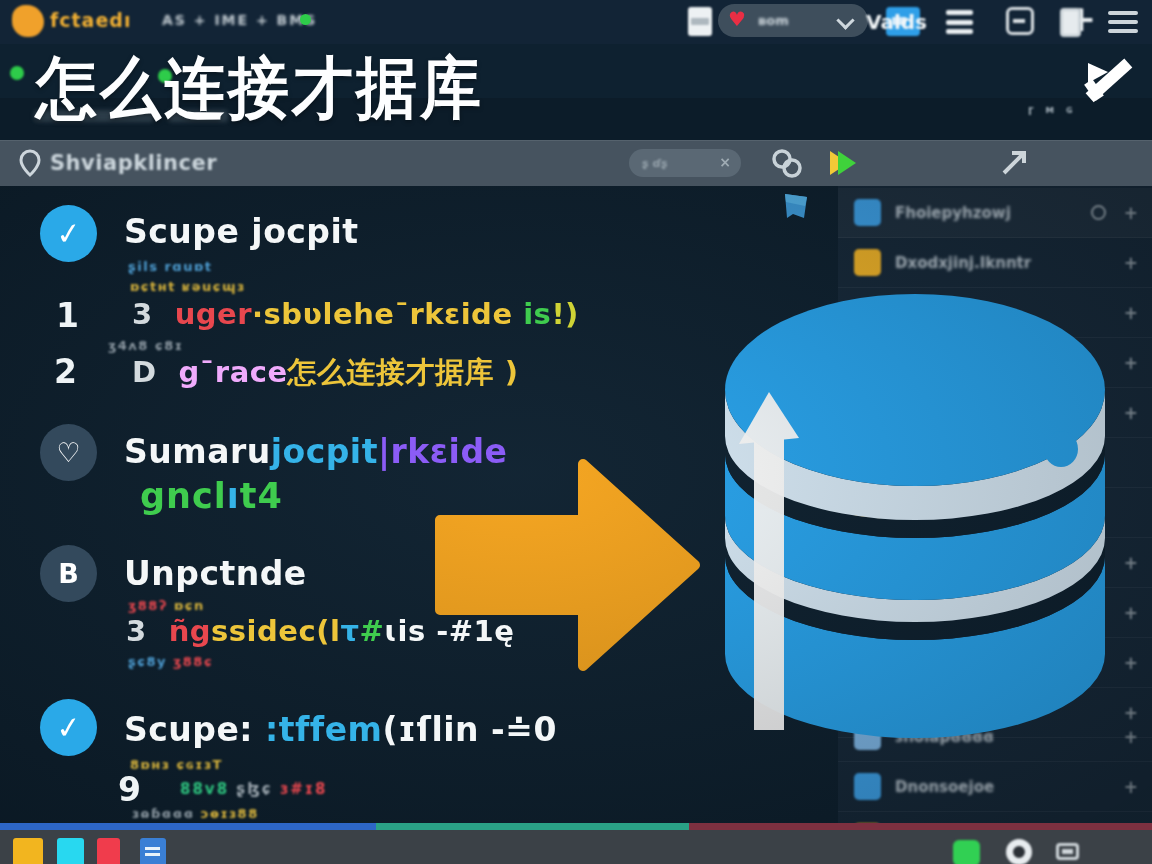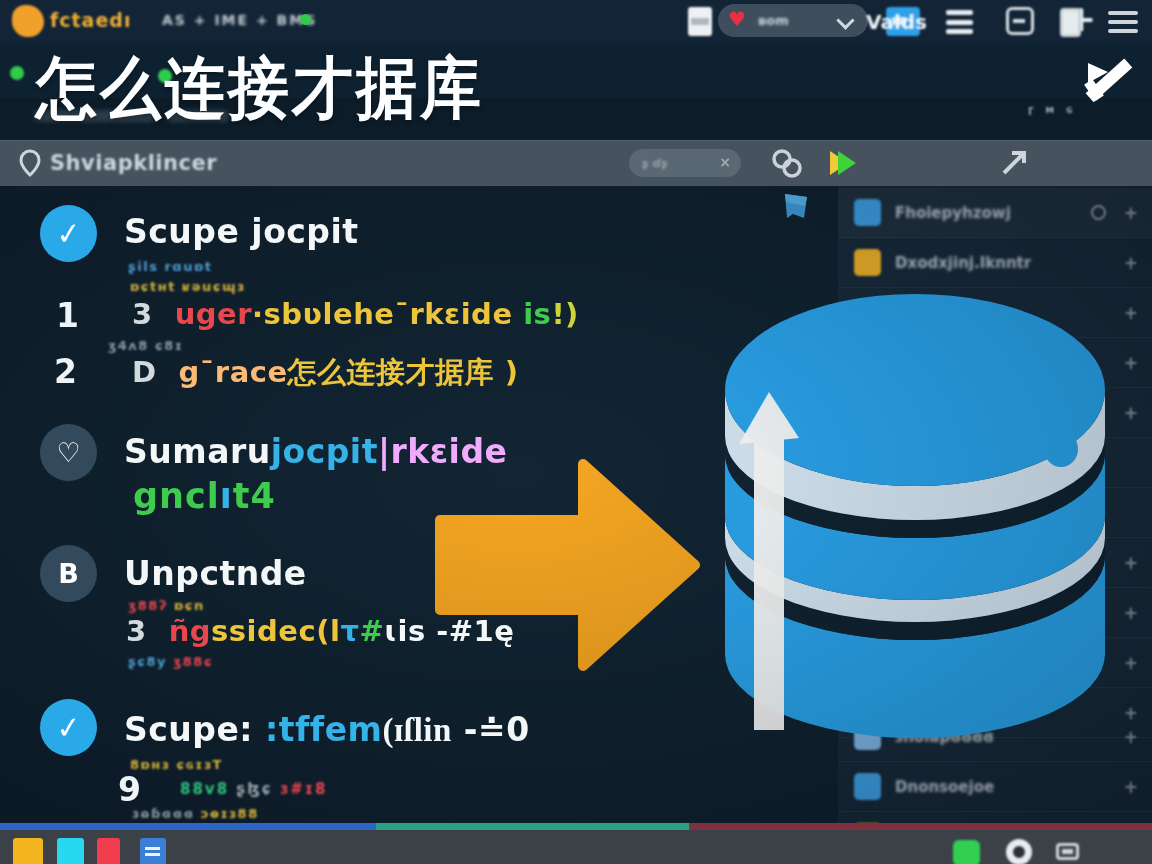--- a/index.html
+++ b/index.html
@@ -220,40 +220,40 @@
     <span class="g">✓</span>
   </div>
 <div class="abs step-title" style="left:124px;top:212px"><span style="color: rgb(244, 247, 248);">Scupe jocpit</span></div>
 <div class="abs meta" style="left:128px;top:259px"><span style="color: rgb(79, 159, 212);">ʂils rɑuɒt</span></div>
 <div class="abs meta" style="left:130px;top:279px"><span style="color: rgb(216, 180, 60);">ɒɕtʜt ʁǝuɕɰɜ</span></div>
 
 <div class="abs linenum" style="left:56px;top:296px">1</div>
 <div class="abs code-line" style="left:132px;top:297px"><span class="gutter">3</span><span><span style="color: rgb(232, 71, 78);">uger</span><span style="color: rgb(237, 197, 58);">·sbʋlehe¯rkεide</span><span style="color: rgb(63, 204, 78);"> is</span><span style="color: rgb(207, 211, 53);">!)</span></span></div>
 <div class="abs meta" style="left:108px;top:338px"><span style="color: rgb(141, 153, 162);">ʒ4ʌ8 ɕ8ɪ</span></div>
 <div class="abs linenum" style="left:54px;top:352px">2</div>
-<div class="abs code-line" style="left:132px;top:353px"><span class="gutter">D</span><span><span style="color: #fdba74;">g¯race</span><span style="color: rgb(237, 197, 58);">怎么连接才据库</span><span style="color: rgb(237, 197, 58);"> )</span></span></div>
+<div class="abs code-line" style="left:132px;top:353px"><span class="gutter">D</span><span><span style="color: #f0abfc;">g¯race</span><span style="color: rgb(237, 197, 58);">怎么连接才据库</span><span style="color: rgb(237, 197, 58);"> )</span></span></div>
 
 <div class="abs badge slate" style="left:40px;top:424px">
     <span class="h">♡</span>
   </div>
-<div class="abs step-title" style="left:124px;top:432px"><span style="color: rgb(244, 247, 248);">Sumaru</span><span style="color: rgb(53, 179, 232);">jocpit</span><span style="color: #f0abfc;">|rkεide</span></div>
-<div class="abs big-code" style="left:133px;top:476px"><span style="color: rgb(63, 204, 78);">gncl</span><span style="color: rgb(53, 179, 232);">ı</span><span style="color: rgb(63, 204, 78);">t4</span></div>
+<div class="abs step-title" style="left:124px;top:432px"><span style="color: rgb(244, 247, 248);">Sumaru</span><span style="color: rgb(53, 179, 232);">jocpit</span><span style="color: #8b5cf6;">|rkεide</span></div>
+<div class="abs big-code" style="left:140px;top:476px"><span style="color: rgb(63, 204, 78);">gncl</span><span style="color: rgb(53, 179, 232);">ı</span><span style="color: rgb(63, 204, 78);">t4</span></div>
 
 <div class="abs badge slate" style="left:40px;top:545px">
     <span class="b">B</span>
   </div>
 <div class="abs step-title" style="left:124px;top:554px"><span style="color: rgb(244, 247, 248);">Unpctnde</span></div>
 <div class="abs meta" style="left:128px;top:598px"><span style="color: rgb(232, 71, 78);">ʒ88ʔ</span><span style="color: rgb(216, 180, 60);"> ɒɕn</span></div>
 <div class="abs code-line" style="left:126px;top:614px"><span class="gutter">3</span><span><span style="color: rgb(232, 71, 78);">ñg</span><span style="color: rgb(237, 197, 58);">ssidec(l</span><span style="color: rgb(53, 179, 232);">τ</span><span style="color: rgb(63, 204, 78);">#</span><span style="color: rgb(244, 247, 248);">ɩis</span><span style="color: rgb(244, 247, 248);">  -#1ę</span></span></div>
 <div class="abs meta" style="left:128px;top:654px"><span style="color: rgb(79, 159, 212);">ʂɕ8y</span><span style="color: rgb(232, 71, 78);"> ʒ88ɕ</span></div>
 
 <div class="abs badge blue" style="left:40px;top:699px">
     <span class="g">✓</span>
   </div>
-<div class="abs step-title" style="left:124px;top:710px"><span style="color: rgb(244, 247, 248);">Scupe:</span><span style="color: rgb(53, 179, 232);"> :tffem</span><span style="color: rgb(244, 247, 248); font-family: Liberation Serif, serif;">(ɪſlin</span><span style="color: rgb(244, 247, 248);">  -≐0</span></div>
+<div class="abs step-title" style="left:124px;top:710px"><span style="color: rgb(244, 247, 248);">Scupe:</span><span style="color: rgb(53, 179, 232);"> :tffem</span><span style="color: rgb(244, 247, 248);">(ɪſlin</span><span style="color: rgb(244, 247, 248);">  -≐0</span></div>
 <div class="abs meta" style="left:130px;top:757px"><span style="color: rgb(216, 180, 60);">8ɒʜɜ ɕɢɪɜT</span></div>
 <div class="abs linenum" style="left:118px;top:770px">9</div>
 <div class="abs chips" style="left:180px;top:780px"><span style="color: rgb(46, 194, 126);">88ᴠ8</span><span style="color: rgb(154, 165, 173);">  ʂɮɕ</span><span style="color: rgb(232, 71, 78);">  ɜ#ɪ8</span></div>
 <div class="abs meta" style="left:132px;top:806px"><span style="color: rgb(141, 153, 162);">ɜɷɓɞɞɞ</span><span style="color: rgb(216, 180, 60);"> ɔɵɪɜ88</span></div>
 
 <div class="abs taskbar">
   <span id="tk-squares"><div class="tk-sq" style="left: 13px; width: 30px; background: rgb(242, 181, 31);"></div><div class="tk-sq" style="left: 57px; width: 27px; background: rgb(40, 216, 240);"></div><div class="tk-sq" style="left: 97px; width: 23px; background: rgb(240, 60, 76);"></div><div class="tk-sq" style="left: 140px; width: 26px; background: rgb(58, 127, 213);">
         <span class="dash"></span>
       </div></span>
   <div class="abs tk-green" style="background: rgb(49, 208, 83);"></div>

